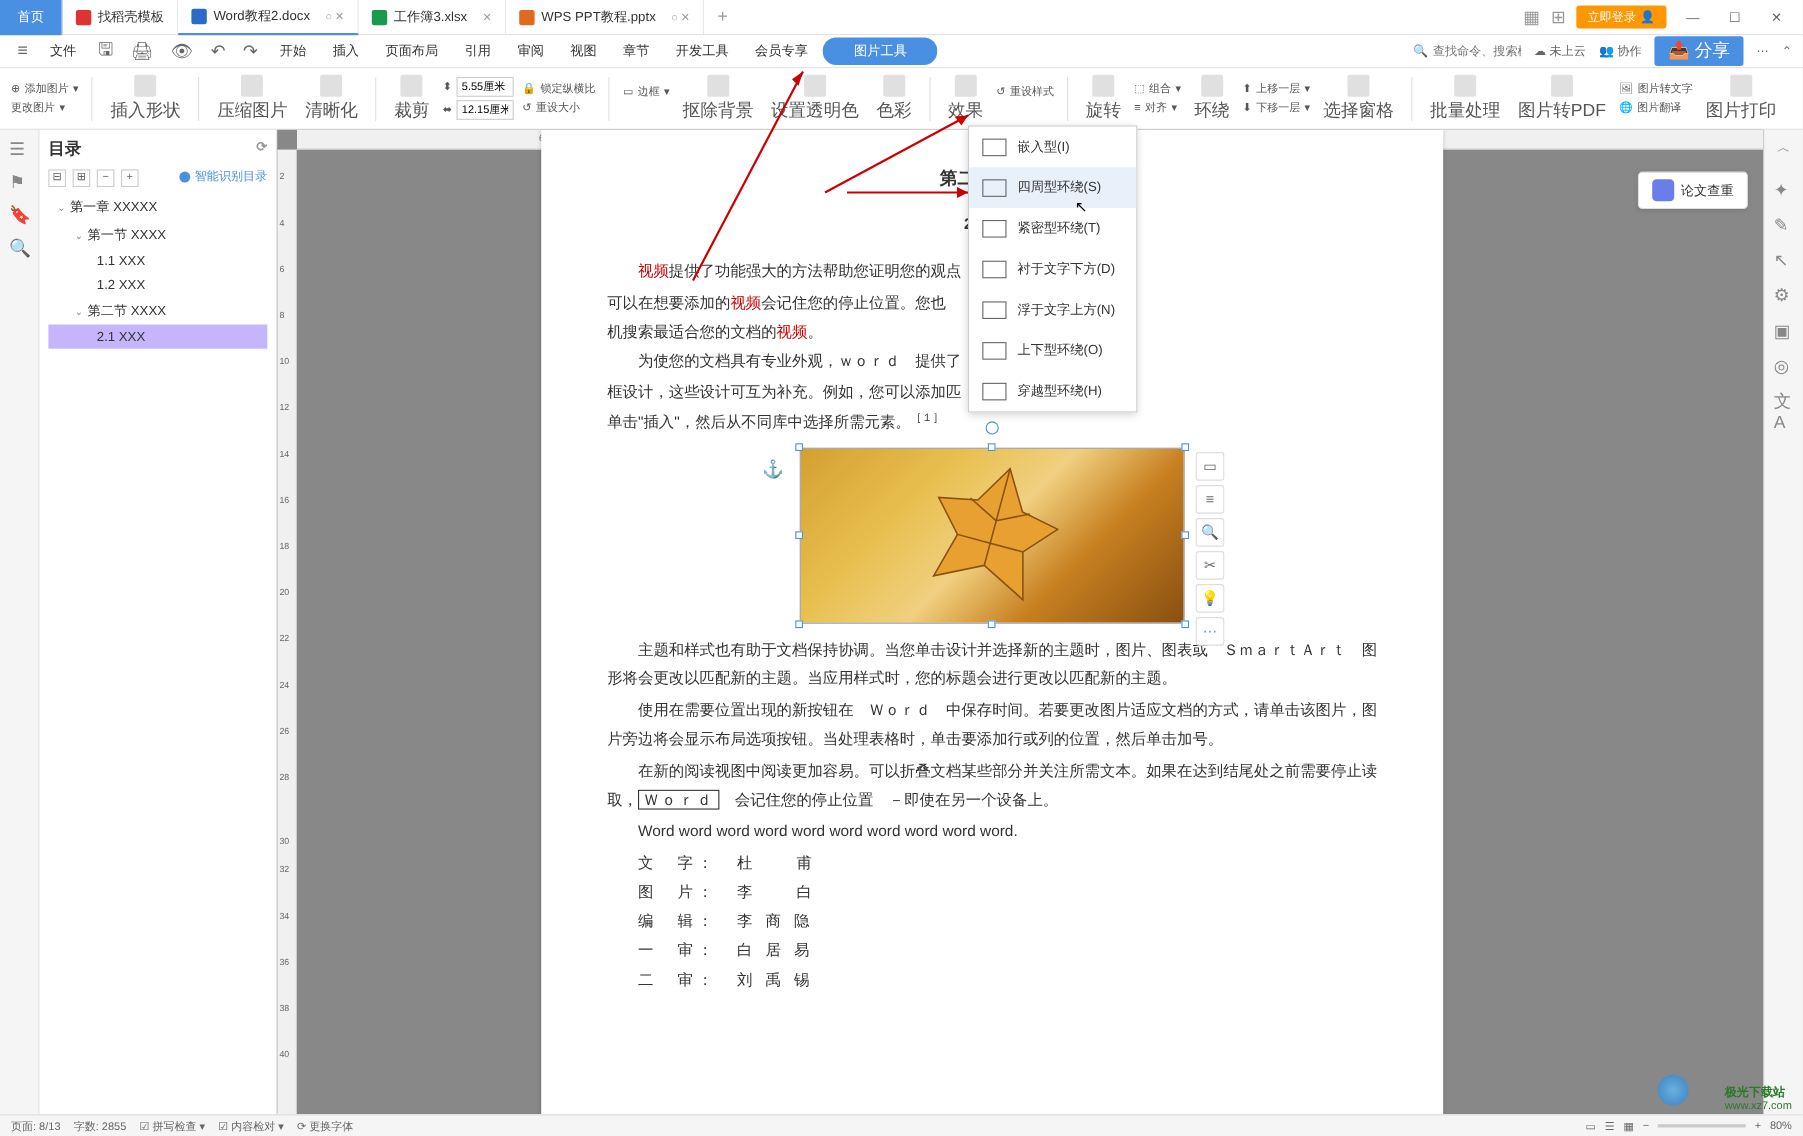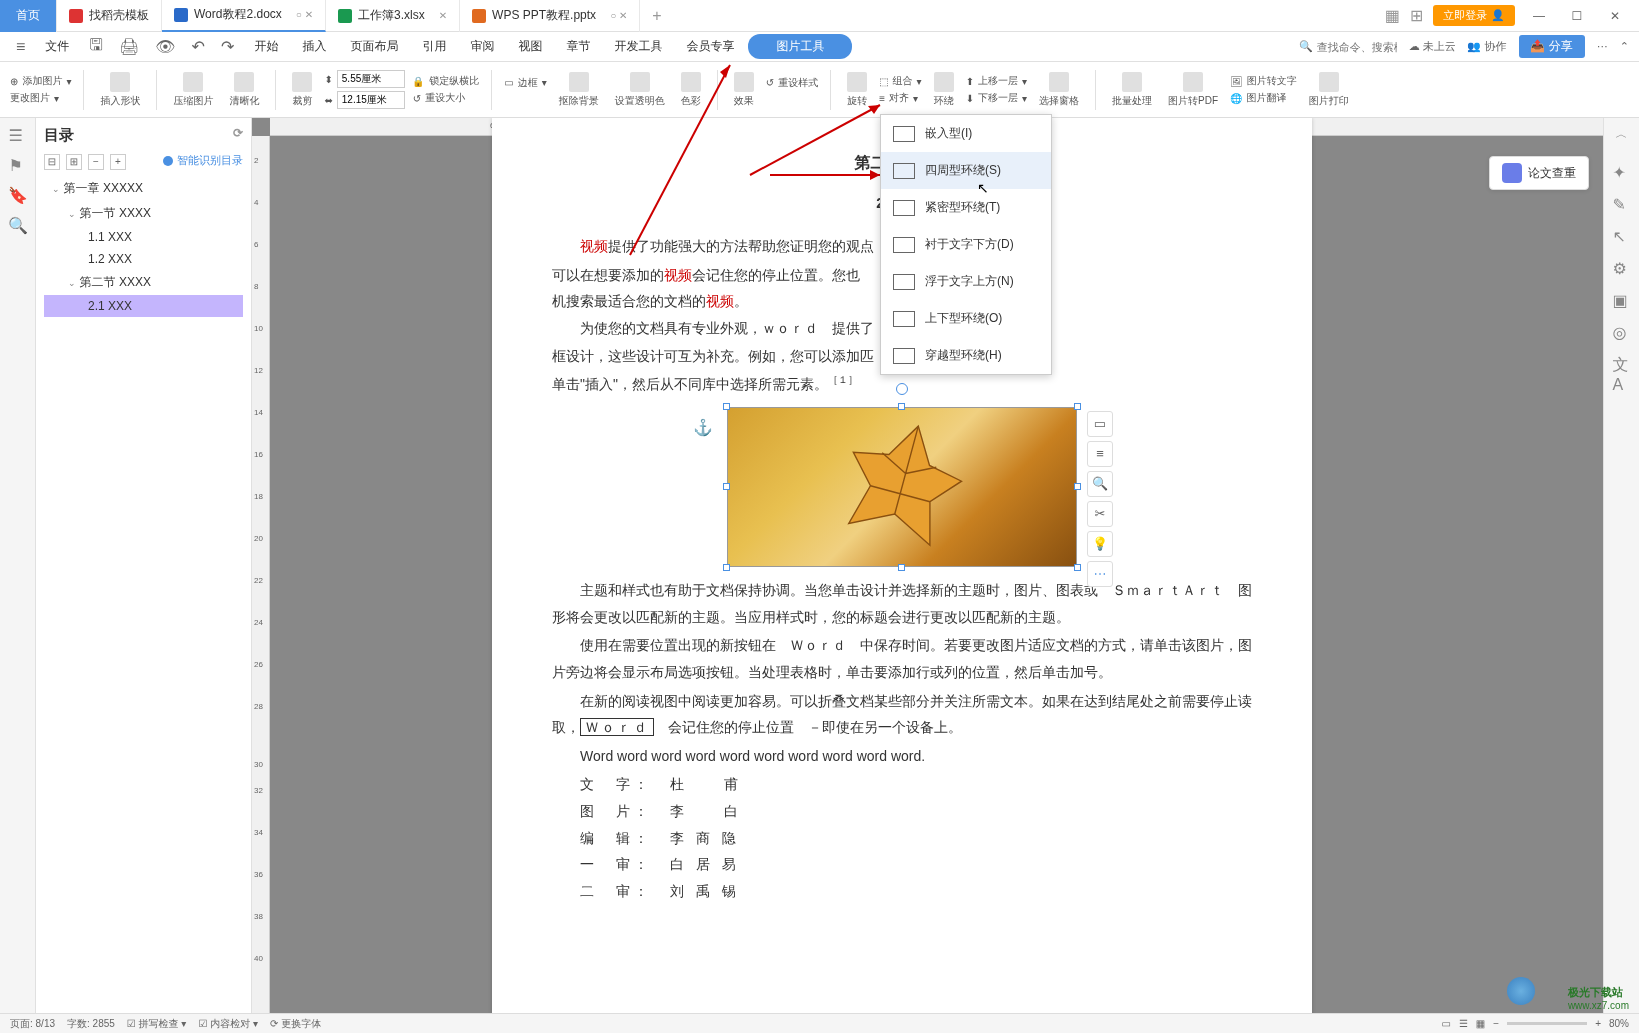--- a/index.html
+++ b/index.html
@@ -16,29 +16,29 @@
 .login-btn { background: #ff9800; color: #fff; padding: 3px 10px; border-radius: 3px; font-size: 11px; display: flex; align-items: center; gap: 4px; }
 .win-btn { width: 28px; text-align: center; color: #666; font-size: 12px; }
 
 .menubar { height: 30px; background: #fff; display: flex; align-items: center; padding: 0 10px; gap: 4px; border-bottom: 1px solid #e0e0e0; }
 .menu-icon { color: #666; font-size: 16px; padding: 0 6px; }
 .menu-item { font-size: 12px; color: #333; padding: 4px 10px; cursor: pointer; }
 .menu-item.active { background: #4a90e2; color: #fff; border-radius: 12px; padding: 4px 28px; }
 .menu-right { margin-left: auto; display: flex; align-items: center; gap: 12px; font-size: 11px; color: #666; }
 .search-box { display: flex; align-items: center; gap: 4px; }
 .search-input { border: none; font-size: 11px; width: 80px; color: #999; }
-.share-btn { background: #4a90e2; color: #fff; padding: 3px 12px; border-radius: 3px; font-size: 12px; }
+.share-btn { background: #4a90e2; color: #fff; padding: 3px 12px; border-radius: 3px; font-size: 16px; }
 
 .toolbar { height: 56px; background: #fff; display: flex; align-items: center; padding: 0 10px; gap: 8px; border-bottom: 1px solid #ddd; }
-.tool-group { display: flex; flex-direction: column; align-items: center; gap: 2px; font-size: 10px; color: #555; padding: 0 4px; text-align: center; }
+.tool-group { display: flex; flex-direction: column; align-items: center; gap: 2px; font-size: 16px; color: #555; padding: 0 4px; text-align: center; }
 .tool-icon { width: 20px; height: 20px; background: #e0e0e0; border-radius: 2px; }
 .tool-sep { width: 1px; height: 40px; background: #e0e0e0; margin: 0 4px; }
 .tool-row { display: flex; align-items: center; gap: 4px; font-size: 10px; color: #555; }
 .tool-stack { display: flex; flex-direction: column; gap: 3px; }
-.dim-input { width: 68px; height: 18px; font-size: 10px; border: 1px solid #ccc; padding: 0 4px; }
+.dim-input { width: 52px; height: 18px; font-size: 10px; border: 1px solid #ccc; padding: 0 4px; }
 
 .main { display: flex; height: calc(100% - 118px - 20px); }
 .left-rail { width: 36px; background: #f5f5f5; border-right: 1px solid #e0e0e0; display: flex; flex-direction: column; align-items: center; padding-top: 8px; gap: 12px; }
 .rail-icon { width: 18px; height: 18px; color: #888; font-size: 16px; }
 
 .sidebar { width: 216px; background: #fff; border-right: 1px solid #e0e0e0; padding: 8px; }
 .sidebar-title { font-size: 15px; font-weight: bold; color: #333; margin-bottom: 8px; display: flex; justify-content: space-between; }
 .sidebar-tools { display: flex; gap: 6px; margin-bottom: 6px; }
 .sb-tool { width: 16px; height: 16px; border: 1px solid #ccc; font-size: 10px; text-align: center; line-height: 14px; color: #666; }
 .smart-link { color: #4a90e2; font-size: 11px; text-align: right; margin-bottom: 8px; display: flex; align-items: center; justify-content: flex-end; gap: 4px; }
@@ -74,21 +74,21 @@
 .handle.tm { left: 50%; top: -4px; margin-left: -4px; } .handle.bm { left: 50%; bottom: -4px; margin-left: -4px; }
 .handle.ml { left: -4px; top: 50%; margin-top: -4px; } .handle.mr { right: -4px; top: 50%; margin-top: -4px; }
 .rotate-handle { position: absolute; left: 50%; top: -24px; margin-left: -6px; width: 12px; height: 12px; border: 1px solid #4a90e2; border-radius: 50%; background: #fff; }
 .anchor { position: absolute; left: -34px; top: 6px; font-size: 16px; color: #333; }
 
 .float-tools { position: absolute; right: -36px; top: 4px; width: 26px; display: flex; flex-direction: column; gap: 4px; }
 .float-tool { width: 26px; height: 26px; background: #fff; border: 1px solid #ddd; border-radius: 3px; font-size: 13px; text-align: center; line-height: 24px; color: #666; }
 
 .meta-row { font-size: 14px; padding-left: 2em; letter-spacing: 4px; }
 
-.dropdown { position: absolute; left: 880px; top: 114px; width: 172px; background: #fff; border: 1px solid #ccc; box-shadow: 0 2px 8px rgba(0,0,0,0.2); z-index: 100; }
+.dropdown { position: absolute; left: 880px; top: 114px; width: 154px; background: #fff; border: 1px solid #ccc; box-shadow: 0 2px 8px rgba(0,0,0,0.2); z-index: 100; }
 .dd-item { display: flex; align-items: center; gap: 10px; padding: 10px 12px; font-size: 12px; color: #333; cursor: pointer; }
 .dd-item:hover, .dd-item.hov { background: #e8f0fa; }
 .dd-icon { width: 22px; height: 16px; border: 1px solid #666; position: relative; }
 
 .arrow-red { position: absolute; pointer-events: none; z-index: 50; }
 .arrow-red svg line { stroke: #cc0000; stroke-width: 2; }
 .arrow-red svg polygon { fill: #cc0000; }
 
 .right-rail { width: 36px; background: #f5f5f5; border-left: 1px solid #e0e0e0; display: flex; flex-direction: column; align-items: center; padding-top: 8px; gap: 14px; }
 .right-badge { position: absolute; right: 50px; top: 156px; background: #fff; border: 1px solid #ddd; border-radius: 4px; padding: 6px 12px; font-size: 12px; color: #333; display: flex; align-items: center; gap: 6px; box-shadow: 0 1px 4px rgba(0,0,0,0.1); }

